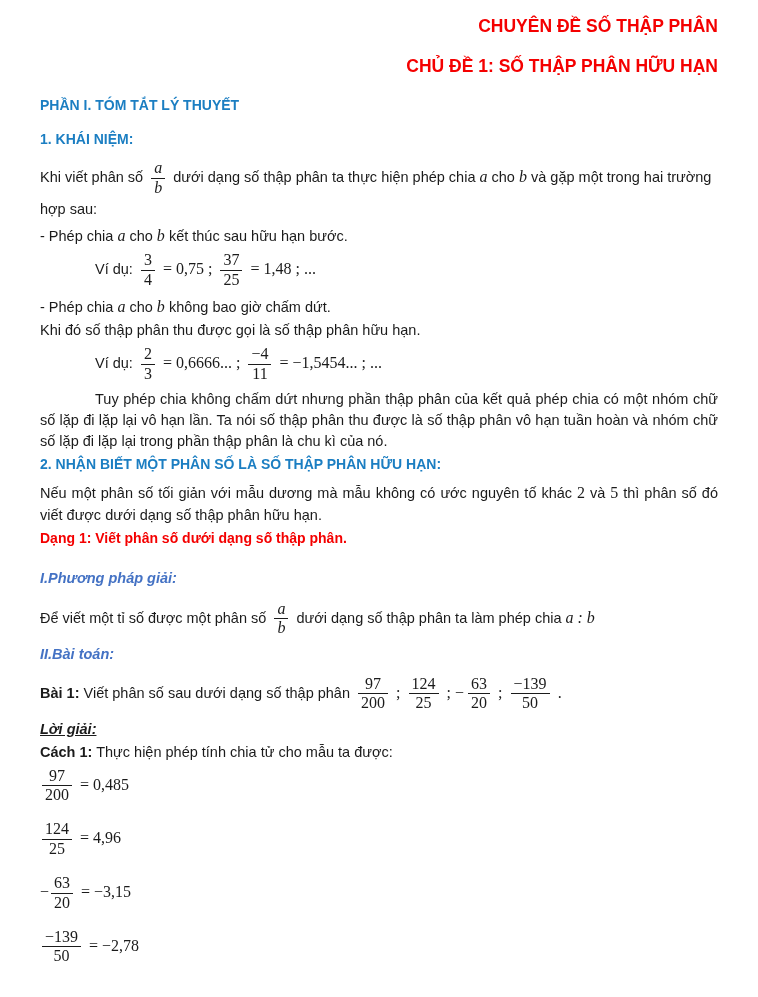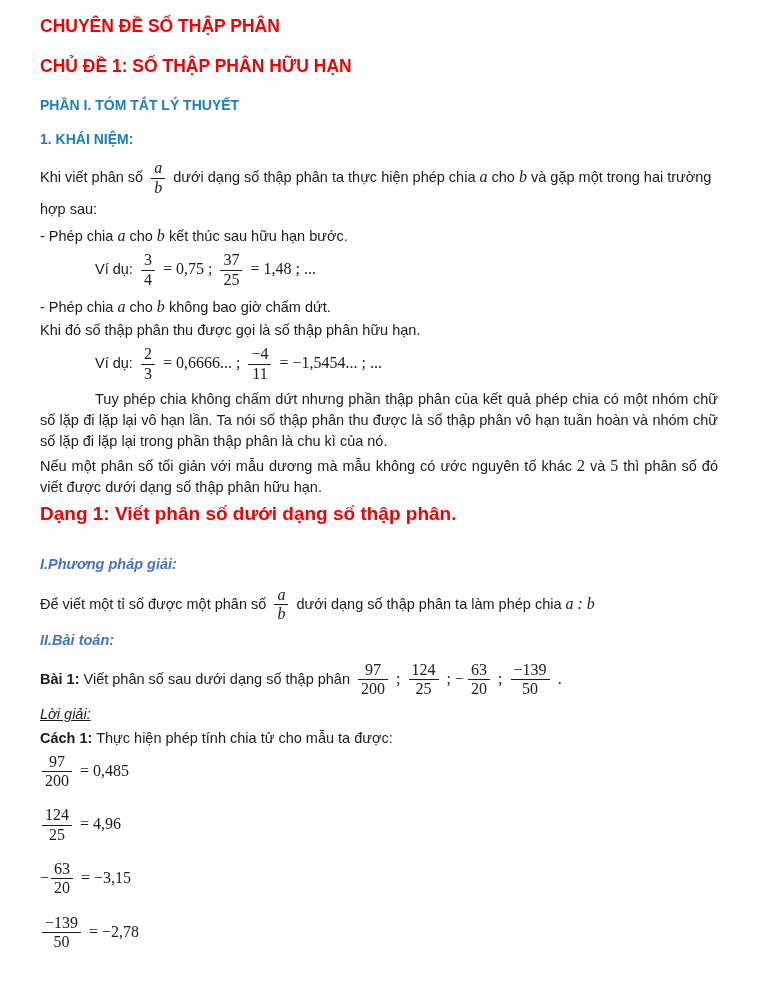--- a/index.html
+++ b/index.html
@@ -3,33 +3,33 @@
 <meta charset="utf-8">
 <style>
   html,body{margin:0;padding:0;background:#ffffff;}
   .page{
     width:758px;height:997px;box-sizing:border-box;
     background:#ffffff;color:#1b1b1b;
     font-family:"Liberation Sans",sans-serif;
     font-size:14.5px;line-height:1.45;
     padding:14px 40px 0 40px;overflow:hidden;
   }
-  .center{text-align:left;}
+  .center{text-align:right;}
   .title{font-size:17.5px;font-weight:bold;color:#f40000;margin:0 0 15px 0;}
   .h-blue{color:#1b7ec2;font-weight:bold;font-size:14px;margin:0 0 13px 0;}
   .h-blue.tight{margin-bottom:7px;}
   .h-blue-italic{color:#4472c4;font-weight:bold;font-style:italic;font-size:14.5px;margin:0 0 9px 0;}
-  .h-red{color:#f40000;font-weight:bold;font-size:19px;margin:0 0 26px 0;}
+  .h-red{color:#f40000;font-weight:bold;font-size:14px;margin:0 0 20px 0;}
   p.line{margin:0 0 2px 0;}
   p.tallline{margin:0 0 4px 0;}
   .indent{padding-left:55px;}
   .ti{text-indent:55px;}
   .justify{text-align:justify;}
   .b{font-weight:bold;}
-  .u-bi{font-weight:normal;font-style:italic;text-decoration:underline;}
+  .u-bi{font-weight:bold;font-style:italic;text-decoration:underline;}
   .frac{
     display:inline-block;vertical-align:middle;text-align:center;
     font-family:"Liberation Serif",serif;font-size:16px;line-height:1.15;
     margin:2px 4px;
   }
   .frac .fnum{display:block;padding:0 3px;border-bottom:1.2px solid #1b1b1b;}
   .frac .fden{display:block;padding:0 3px;}
   .mvar{font-family:"Liberation Serif",serif;font-style:italic;font-size:16px;}
   .mser{font-family:"Liberation Serif",serif;font-size:16px;}
   .eq{margin:0 0 12px 0;font-family:"Liberation Serif",serif;font-size:16px;color:#1b1b1b;}
@@ -89,20 +89,21 @@
   <p class="tallline indent">
     <span>Ví dụ:</span>
     <span class="frac"><span class="fnum">2</span><span class="fden">3</span></span>
     <span class="mser">= 0,6666... ;</span>
     <span class="frac"><span class="fnum">−4</span><span class="fden">11</span></span>
     <span class="mser">= −1,5454... ; ...</span>
   </p>
 
   <p class="line justify ti">Tuy phép chia không chấm dứt nhưng phần thập phân của kết quả phép chia có một nhóm chữ số lặp đi lặp lại vô hạn lần. Ta nói số thập phân thu được là số thập phân vô hạn tuần hoàn và nhóm chữ số lặp đi lặp lại trong phần thập phân là chu kì của nó.</p>
 
+  <p class="h-blue tight">2. NHẬN BIẾT MỘT PHÂN SỐ LÀ SỐ THẬP PHÂN HỮU HẠN:</p>
 
   <p class="line justify">
     <span>Nếu một phân số tối giản với mẫu dương mà mẫu không có ước nguyên tố khác</span>
     <span class="mser">2</span>
     <span>và</span>
     <span class="mser">5</span>
     <span>thì phân số đó viết được dưới dạng số thập phân hữu hạn.</span>
   </p>
 
 

